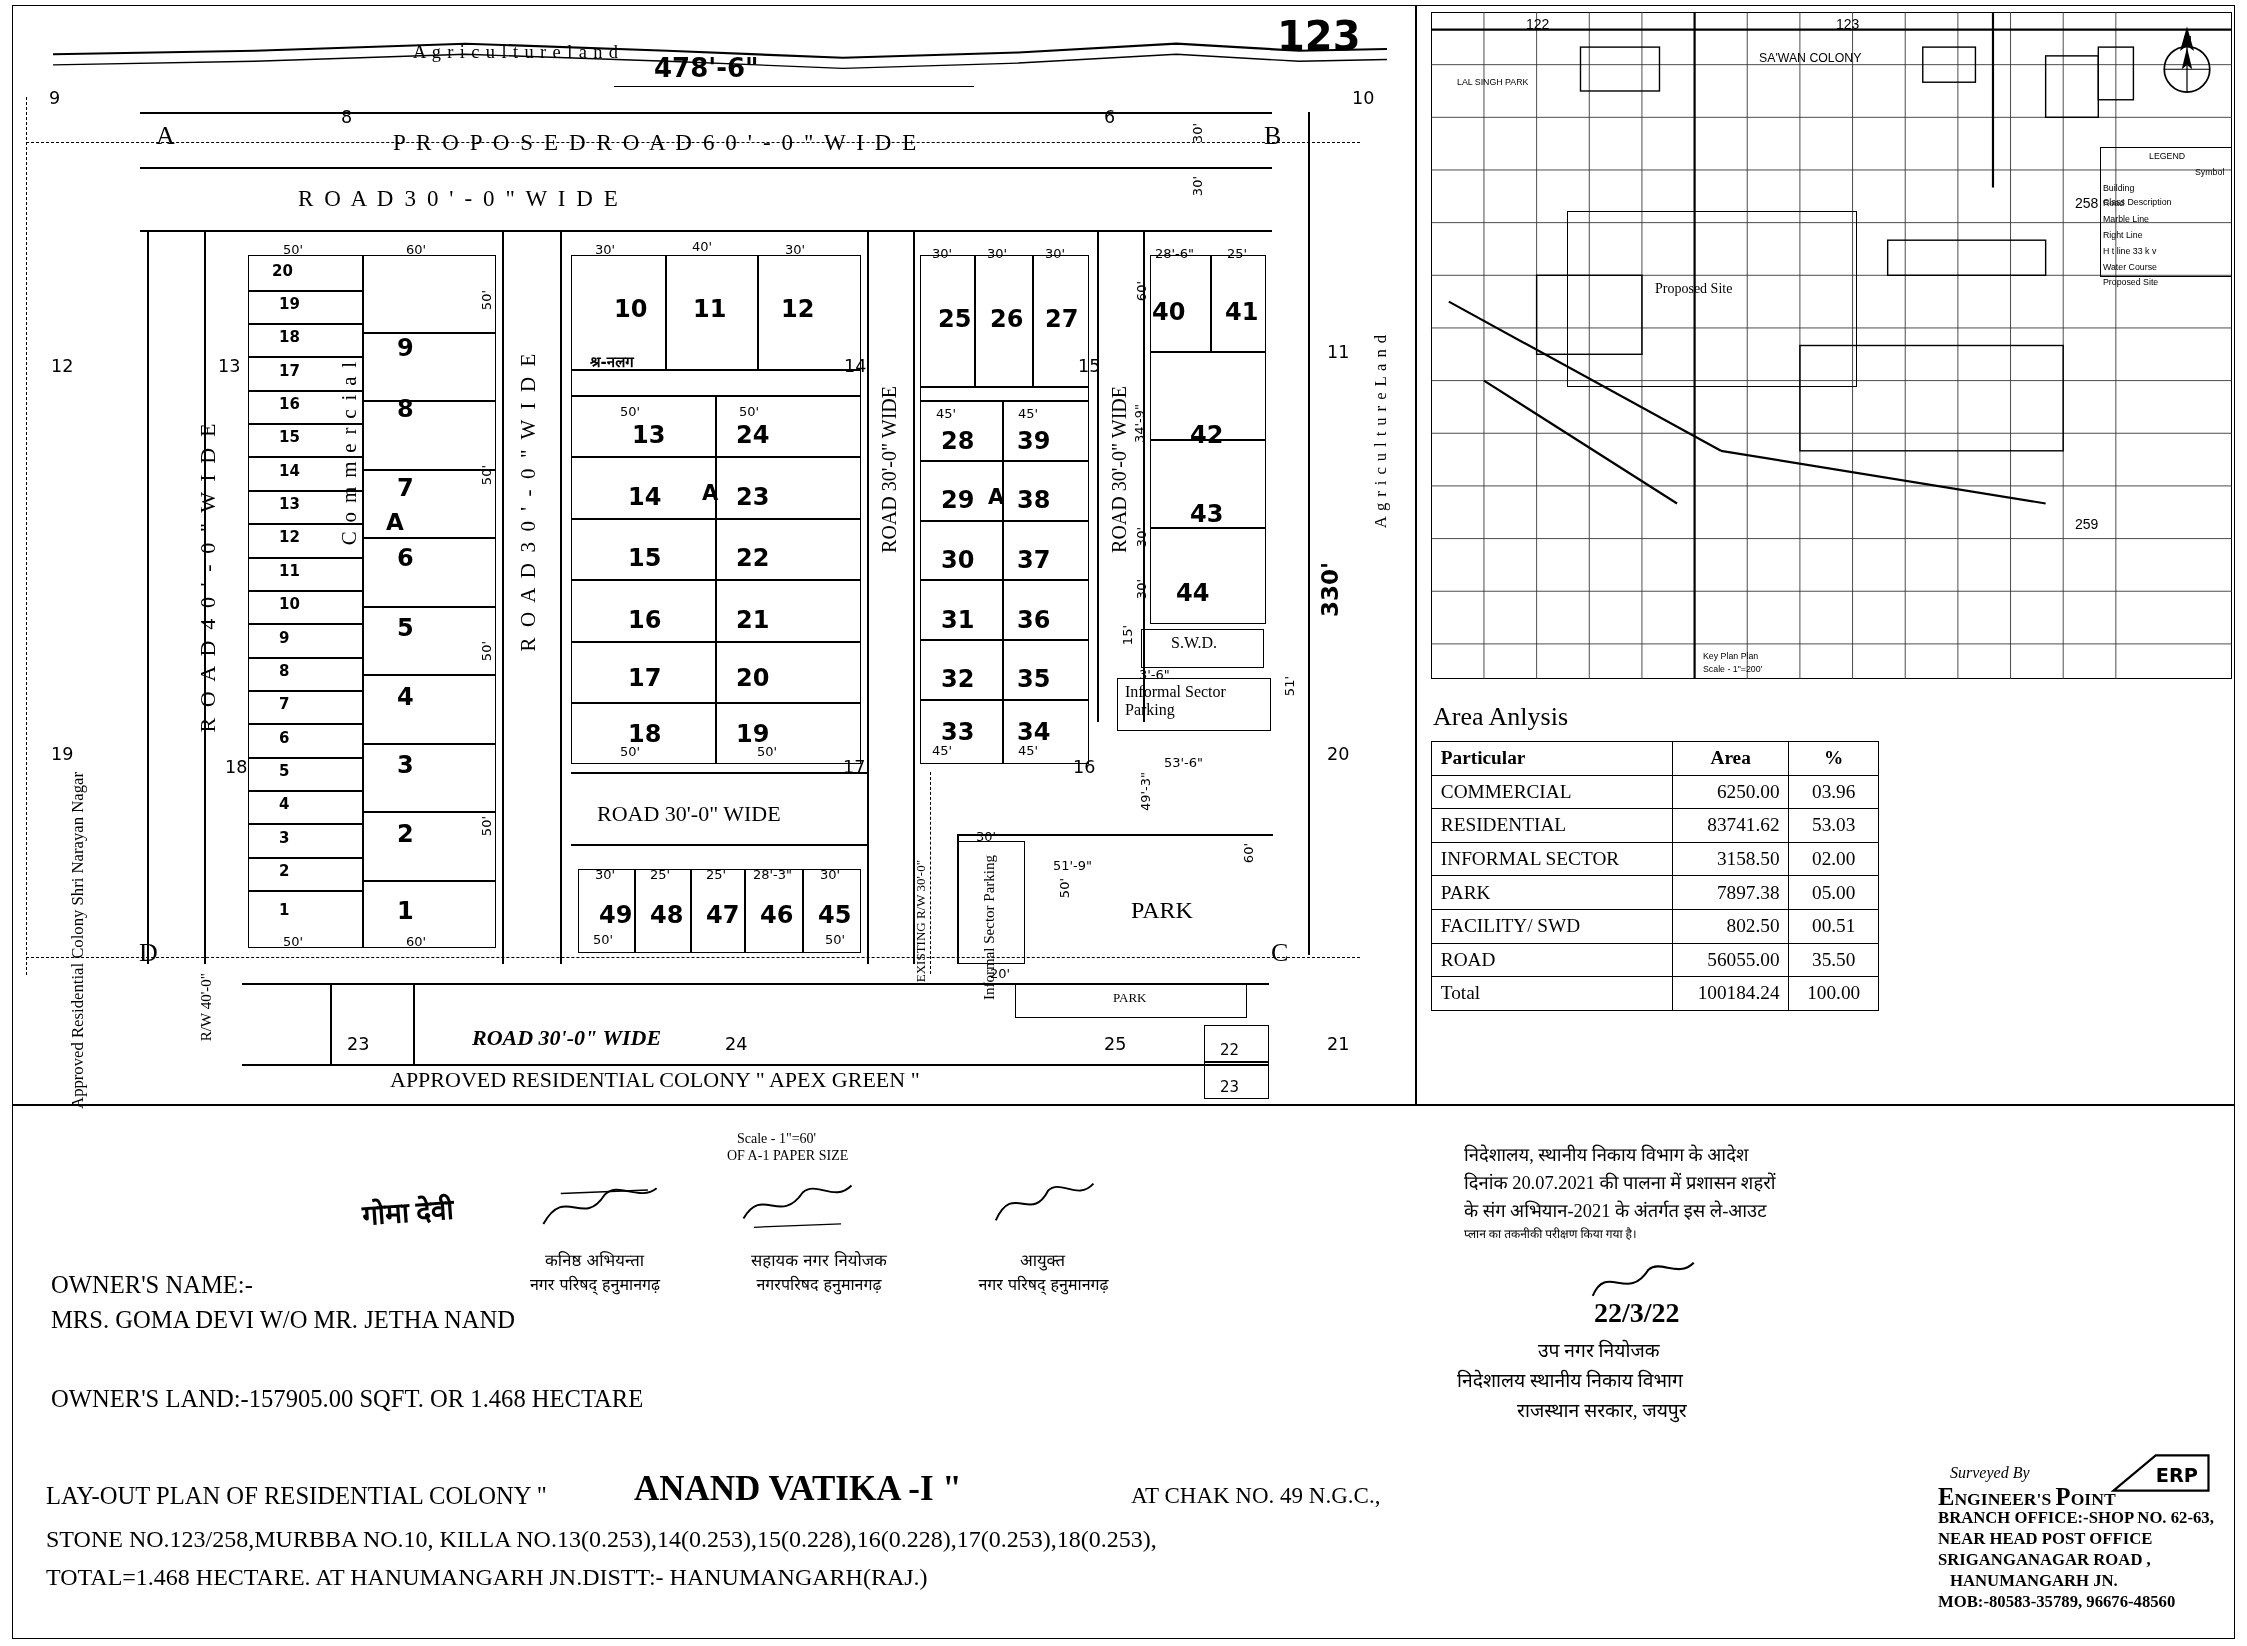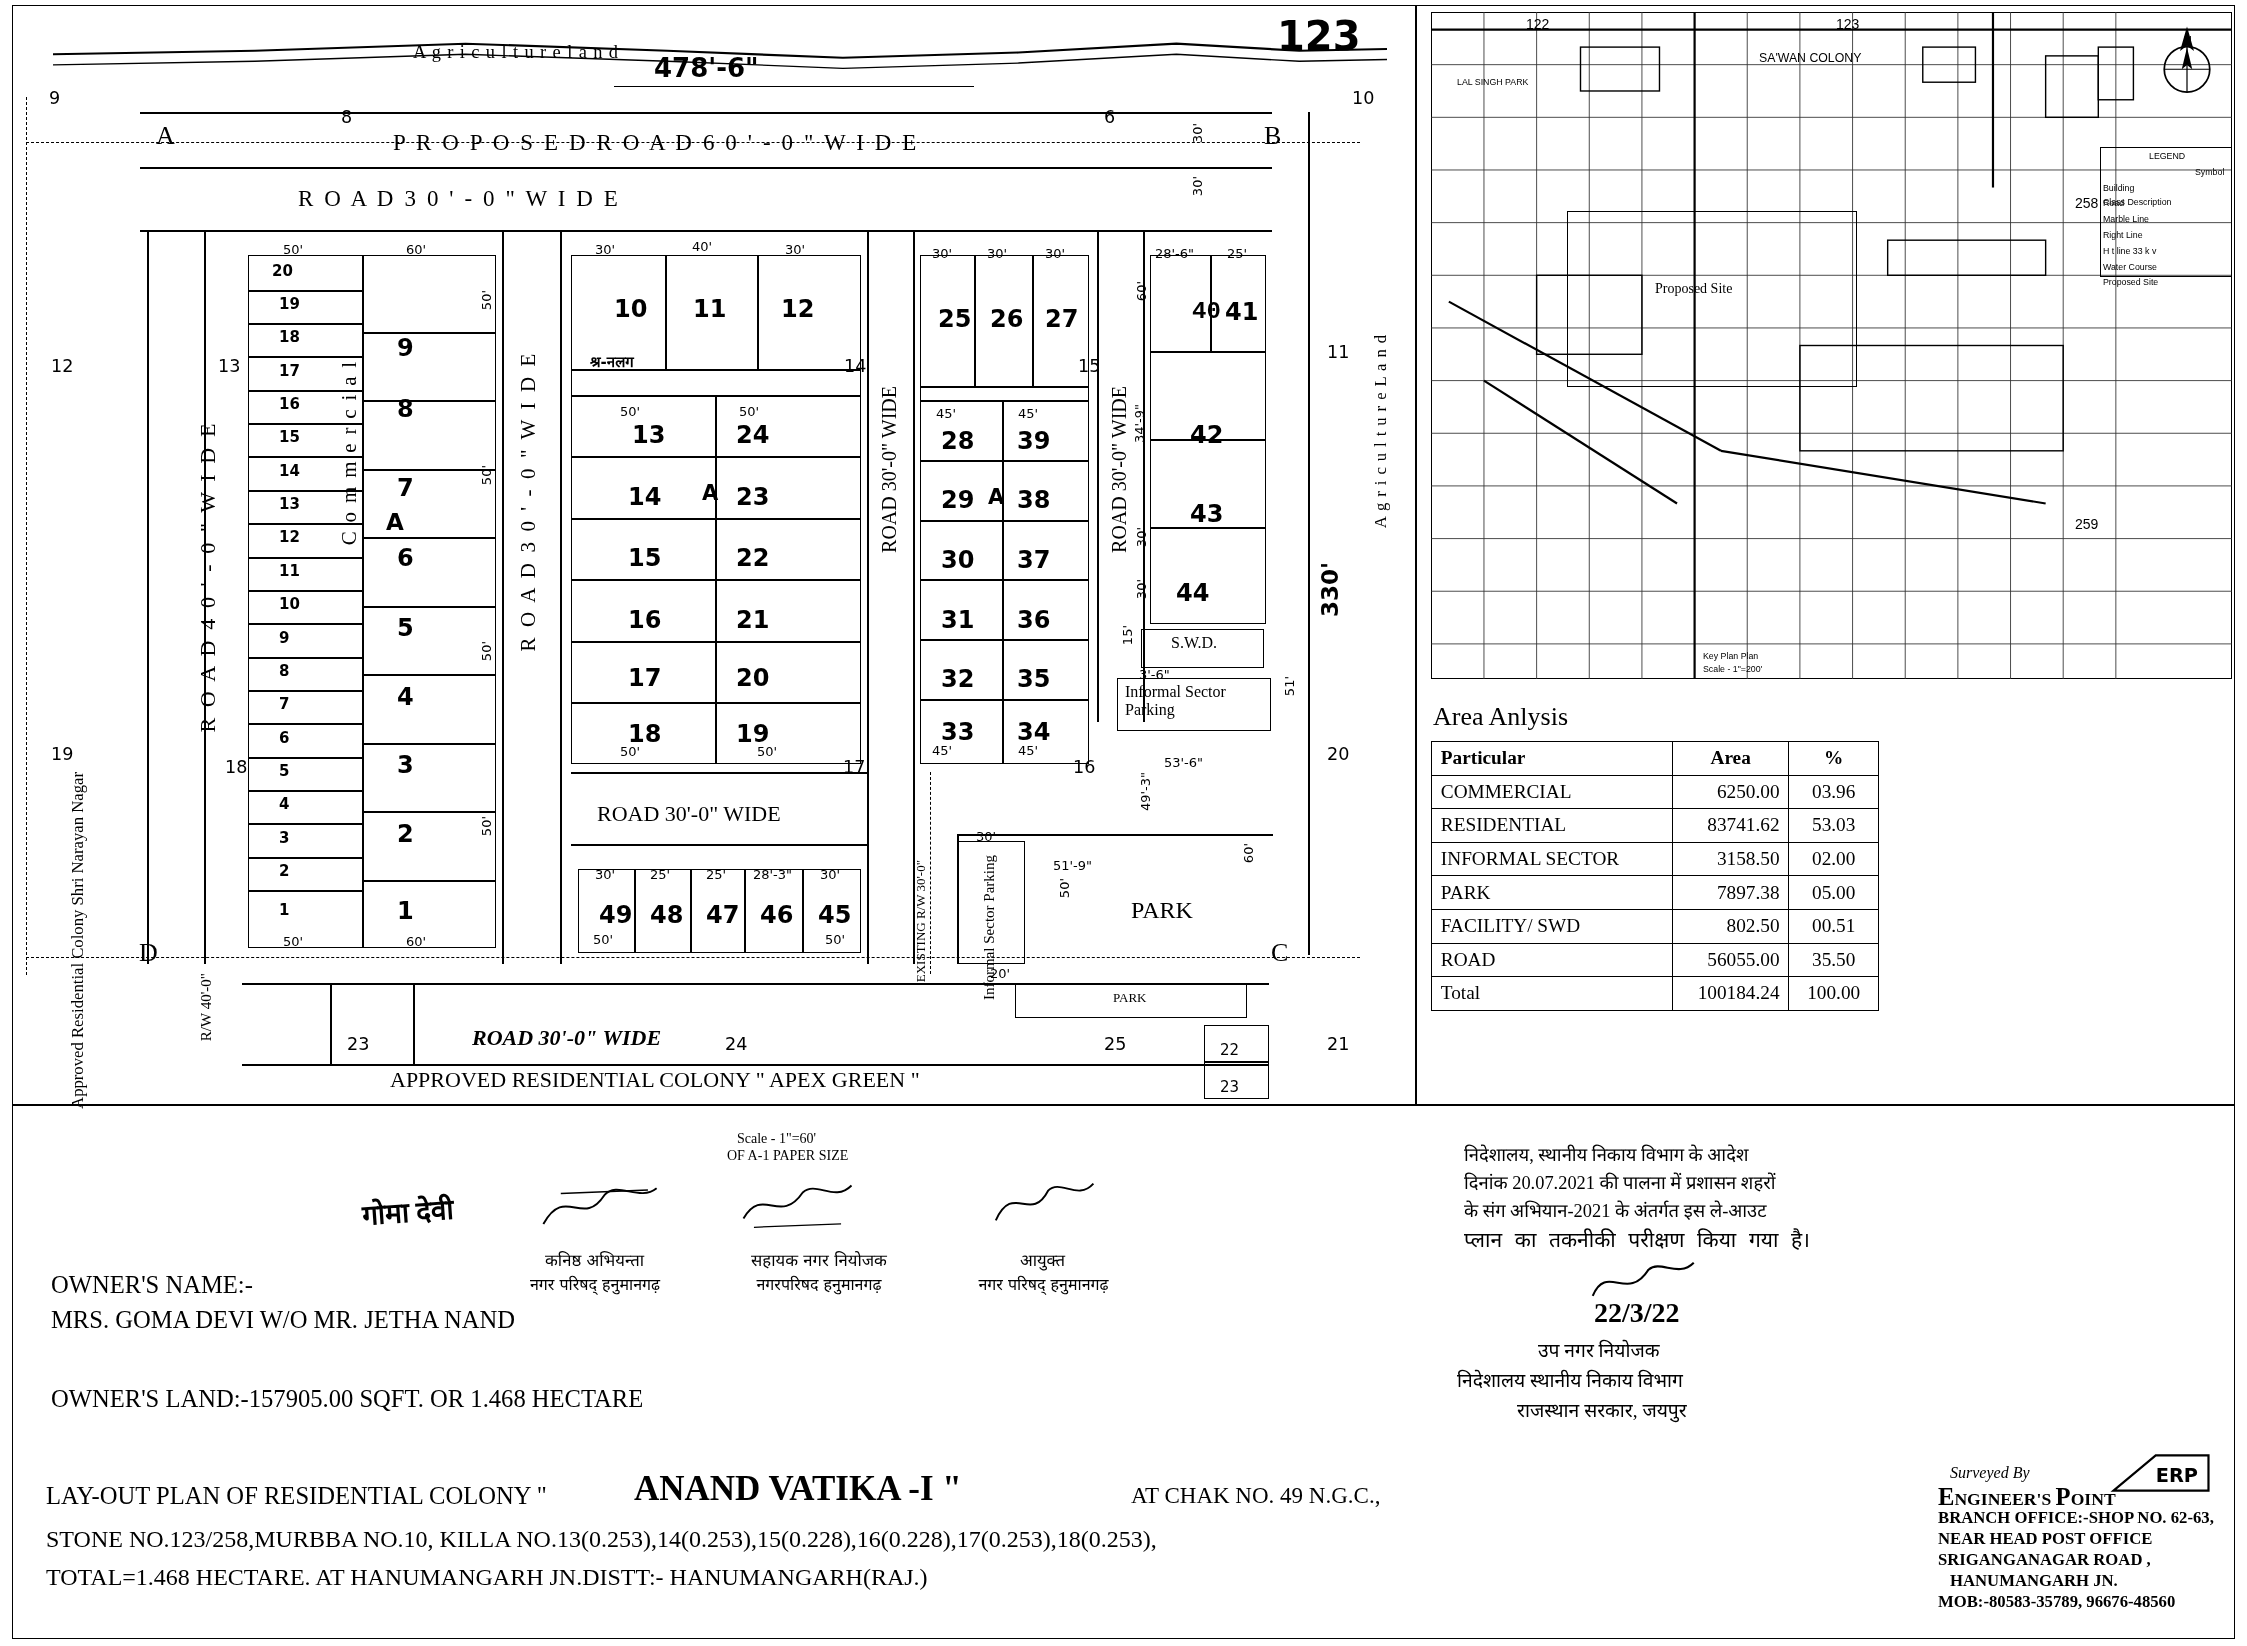--- a/index.html
+++ b/index.html
@@ -260,21 +260,21 @@
 
 <div class="ln vl" style="left:1097px;top:230px;height:492px;"></div>
 <div class="ln vl" style="left:1143px;top:230px;height:492px;"></div>
 <div class="lbl" style="left:1108px;top:386px;font-size:20px;writing-mode:vertical-rl;transform:rotate(180deg);">ROAD 30'-0" WIDE</div>
 
 <div class="box" style="left:1150px;top:255px;width:116px;height:369px;"></div>
 <div class="ln hl" style="left:1150px;top:351px;width:116px;"></div>
 <div class="ln vl" style="left:1210px;top:255px;height:97px;"></div>
 <div class="ln hl" style="left:1150px;top:439px;width:116px;"></div>
 <div class="ln hl" style="left:1150px;top:527px;width:116px;"></div>
-<div class="plotnum" style="left:1192px;top:298px;font-family:Liberation Mono, monospace;">40</div>
+<div class="plotnum" style="left:1152px;top:298px;">40</div>
 <div class="plotnum" style="left:1225px;top:298px;">41</div>
 <div class="plotnum" style="left:1190px;top:421px;">42</div>
 <div class="plotnum" style="left:1190px;top:500px;">43</div>
 <div class="plotnum" style="left:1176px;top:579px;">44</div>
 
 <div class="dim" style="left:1155px;top:246px;">28'-6"</div>
 <div class="dim" style="left:1227px;top:246px;">25'</div>
 <div class="dimv" style="left:1132px;top:404px;">34'-9"</div>
 <div class="dimv" style="left:1134px;top:281px;">60'</div>
 <div class="dimv" style="left:1134px;top:527px;">30'</div>
@@ -501,21 +501,21 @@
 
 <div class="bottomtxt" style="left:46px;top:1482px;font-size:24.6px;">LAY-OUT PLAN OF RESIDENTIAL COLONY "</div>
 <div class="bottomtxt" style="left:634px;top:1469px;font-size:35px;font-weight:700;">ANAND VATIKA -I "</div>
 <div class="bottomtxt" style="left:1131px;top:1483px;font-size:23px;">AT CHAK NO. 49 N.G.C.,</div>
 <div class="bottomtxt" style="left:46px;top:1526px;font-size:24px;">STONE NO.123/258,MURBBA NO.10, KILLA NO.13(0.253),14(0.253),15(0.228),16(0.228),17(0.253),18(0.253),</div>
 <div class="bottomtxt" style="left:46px;top:1564px;font-size:24px;">TOTAL=1.468 HECTARE. AT HANUMANGARH JN.DISTT:- HANUMANGARH(RAJ.)</div>
 
 <div class="bottomtxt hindi" style="left:1464px;top:1141px;font-size:18.4px;">निदेशालय, स्थानीय निकाय विभाग के आदेश</div>
 <div class="bottomtxt hindi" style="left:1464px;top:1169px;font-size:18.4px;">दिनांक 20.07.2021 की पालना में प्रशासन शहरों</div>
 <div class="bottomtxt hindi" style="left:1464px;top:1197px;font-size:18.4px;">के संग अभियान-2021 के अंतर्गत इस ले-आउट</div>
-<div class="bottomtxt hindi" style="left:1464px;top:1225px;font-size:21px;font-family:Liberation Mono, monospace;">प्लान का तकनीकी परीक्षण किया गया है।</div>
+<div class="bottomtxt hindi" style="left:1464px;top:1225px;font-size:12px;">प्लान का तकनीकी परीक्षण किया गया है।</div>
 
 <svg class="abs" style="left:1580px;top:1254px;width:123px;height:54px;" viewBox="0 0 140 62" width="123" height="54">
   <path d="M14,48 C30,10 54,56 78,18 C92,6 112,28 130,10" stroke="#000" stroke-width="2.4" fill="none"></path>
 </svg>
 <div class="bottomtxt hand" style="left:1594px;top:1297px;font-size:28px;">22/3/22</div>
 <div class="bottomtxt hindi" style="left:1538px;top:1336px;font-size:19.3px;">उप नगर नियोजक</div>
 <div class="bottomtxt hindi" style="left:1457px;top:1366px;font-size:19.3px;">निदेशालय स्थानीय निकाय विभाग</div>
 <div class="bottomtxt hindi" style="left:1517px;top:1396px;font-size:19.3px;">राजस्थान सरकार, जयपुर</div>
 
 <div class="bottomtxt" style="left:1950px;top:1464px;font-size:16px;font-style:italic;">Surveyed By</div>

